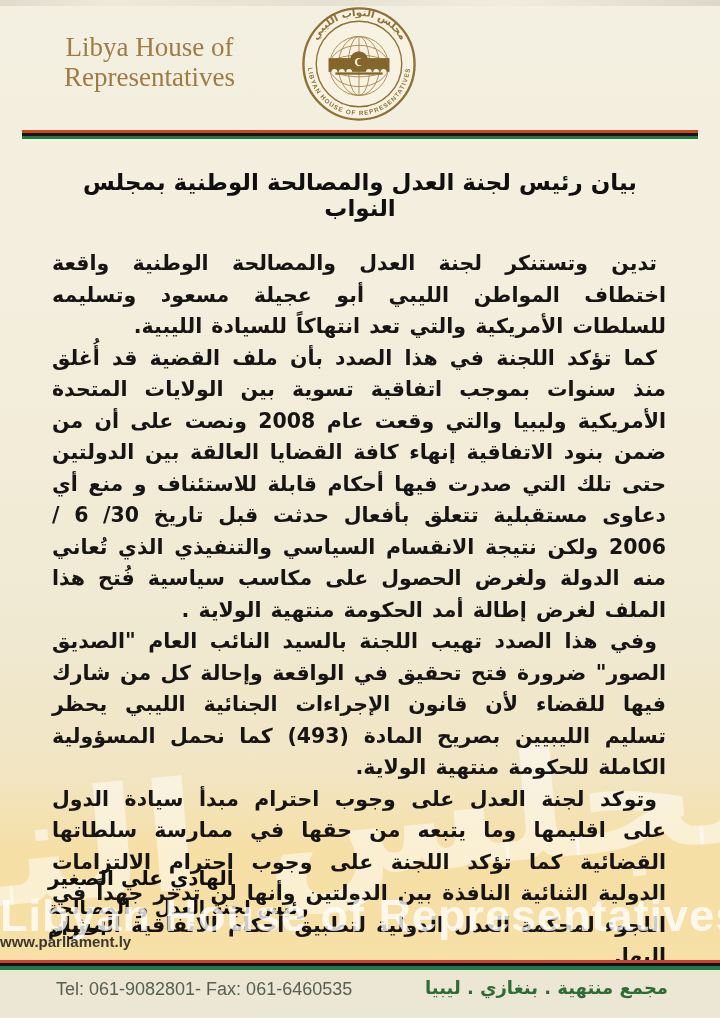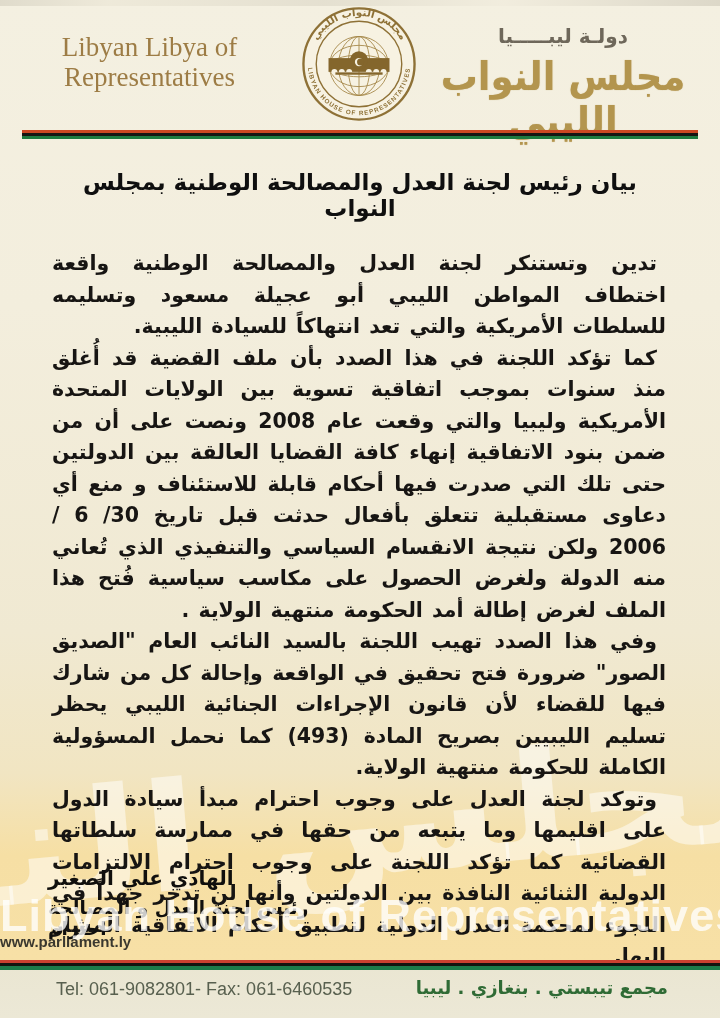--- a/index.html
+++ b/index.html
@@ -53,21 +53,21 @@
 </head>
 <body>
 
 <div class="page">
 
   <div class="scan-edge"></div>
 
   <div class="wm-ar">مجلس النواب الليبي</div>
 
   <div class="hdr-left">
-    <div class="house">Libyan Libya of</div>
+    <div class="house">Libya House of</div>
     <div class="house">Representatives</div>
   </div>
 
   <div class="logo">
     <svg viewBox="0 0 120 120" width="120" height="118">
       <circle cx="60" cy="60" r="56.5" fill="#f7f2e2" stroke="#8e7136" stroke-width="2.4"></circle>
       <circle cx="60" cy="60" r="43.5" fill="none" stroke="#8e7136" stroke-width="1.4"></circle>
       <defs>
         <path id="arcTop" d="M 11,60 A 49,49 0 0 1 109,60"></path>
         <path id="arcBottom" d="M 8,60 A 52,52 0 0 0 112,60"></path>
@@ -100,24 +100,20 @@
             <circle cx="77.5" cy="68" r="3"></circle>
             <circle cx="85" cy="68" r="3"></circle>
         </g>
         <circle cx="60" cy="58" r="4.2" fill="#f7f2e2"></circle>
         <circle cx="61.6" cy="58" r="3.6" fill="#84662c"></circle>
         <rect x="36" y="68.5" width="48" height="2.4" fill="#84662c"></rect>
       </g>
     </svg>
   </div>
 
-  <div class="hdr-right">
-    <div class="dawla">دولـة ليبـــــيا</div>
-    <div class="callig">مجلس النواب الليبي</div>
-  </div>
 
   <div class="stripe stripe-top"></div>
 
   <h1 class="title">بيان رئيس لجنة العدل والمصالحة الوطنية بمجلس النواب</h1>
 
   <main class="body-text">
     <p>تدين وتستنكر لجنة العدل والمصالحة الوطنية واقعة اختطاف المواطن الليبي أبو عجيلة مسعود وتسليمه للسلطات الأمريكية والتي تعد انتهاكاً للسيادة الليبية.</p>
     <p>كما تؤكد اللجنة في هذا الصدد بأن ملف القضية قد أُغلق منذ سنوات بموجب اتفاقية تسوية بين الولايات المتحدة الأمريكية وليبيا والتي وقعت عام 2008 ونصت على أن من ضمن بنود الاتفاقية إنهاء كافة القضايا العالقة بين الدولتين حتى تلك التي صدرت فيها أحكام قابلة للاستئناف و منع أي دعاوى مستقبلية تتعلق بأفعال حدثت قبل تاريخ 30/ 6 / 2006 ولكن نتيجة الانقسام السياسي والتنفيذي الذي تُعاني منه الدولة ولغرض الحصول على مكاسب سياسية فُتح هذا الملف لغرض إطالة أمد الحكومة منتهية الولاية .</p>
     <p>وفي هذا الصدد تهيب اللجنة بالسيد النائب العام "الصديق الصور" ضرورة فتح تحقيق في الواقعة وإحالة كل من شارك فيها للقضاء لأن قانون الإجراءات الجنائية الليبي يحظر تسليم الليبيين بصريح المادة (493) كما نحمل المسؤولية الكاملة للحكومة منتهية الولاية.</p>
     <p>وتوكد لجنة العدل على وجوب احترام مبدأ سيادة الدول على اقليمها وما يتبعه من حقها في ممارسة سلطاتها القضائية كما تؤكد اللجنة على وجوب احترام الالتزامات الدولية الثنائية النافذة بين الدولتين وأنها لن تدخر جهداً في اللجوء لمحكمة العدل الدولية لتطبيق أحكام الاتفاقية المشار إليها.</p>
@@ -127,15 +123,15 @@
     <div class="sig-name">الهادي علي الصغير</div>
     <div class="sig-role">رئيس لجنة العدل و المصالحة احترام</div>
   </div>
 
   <div class="wm-en">Libyan House of Representatives</div>
   <div class="website">www.parliament.ly</div>
 
   <div class="stripe stripe-bottom"></div>
 
   <div class="footer-tel">Tel: 061-9082801- Fax: 061-6460535</div>
-  <div class="footer-addr">مجمع تيبستي . بنغازي . ليبيا</div>
+  <div class="footer-addr">مجمع منتهية . بنغازي . ليبيا</div>
 
 </div>
 
 </body></html>

